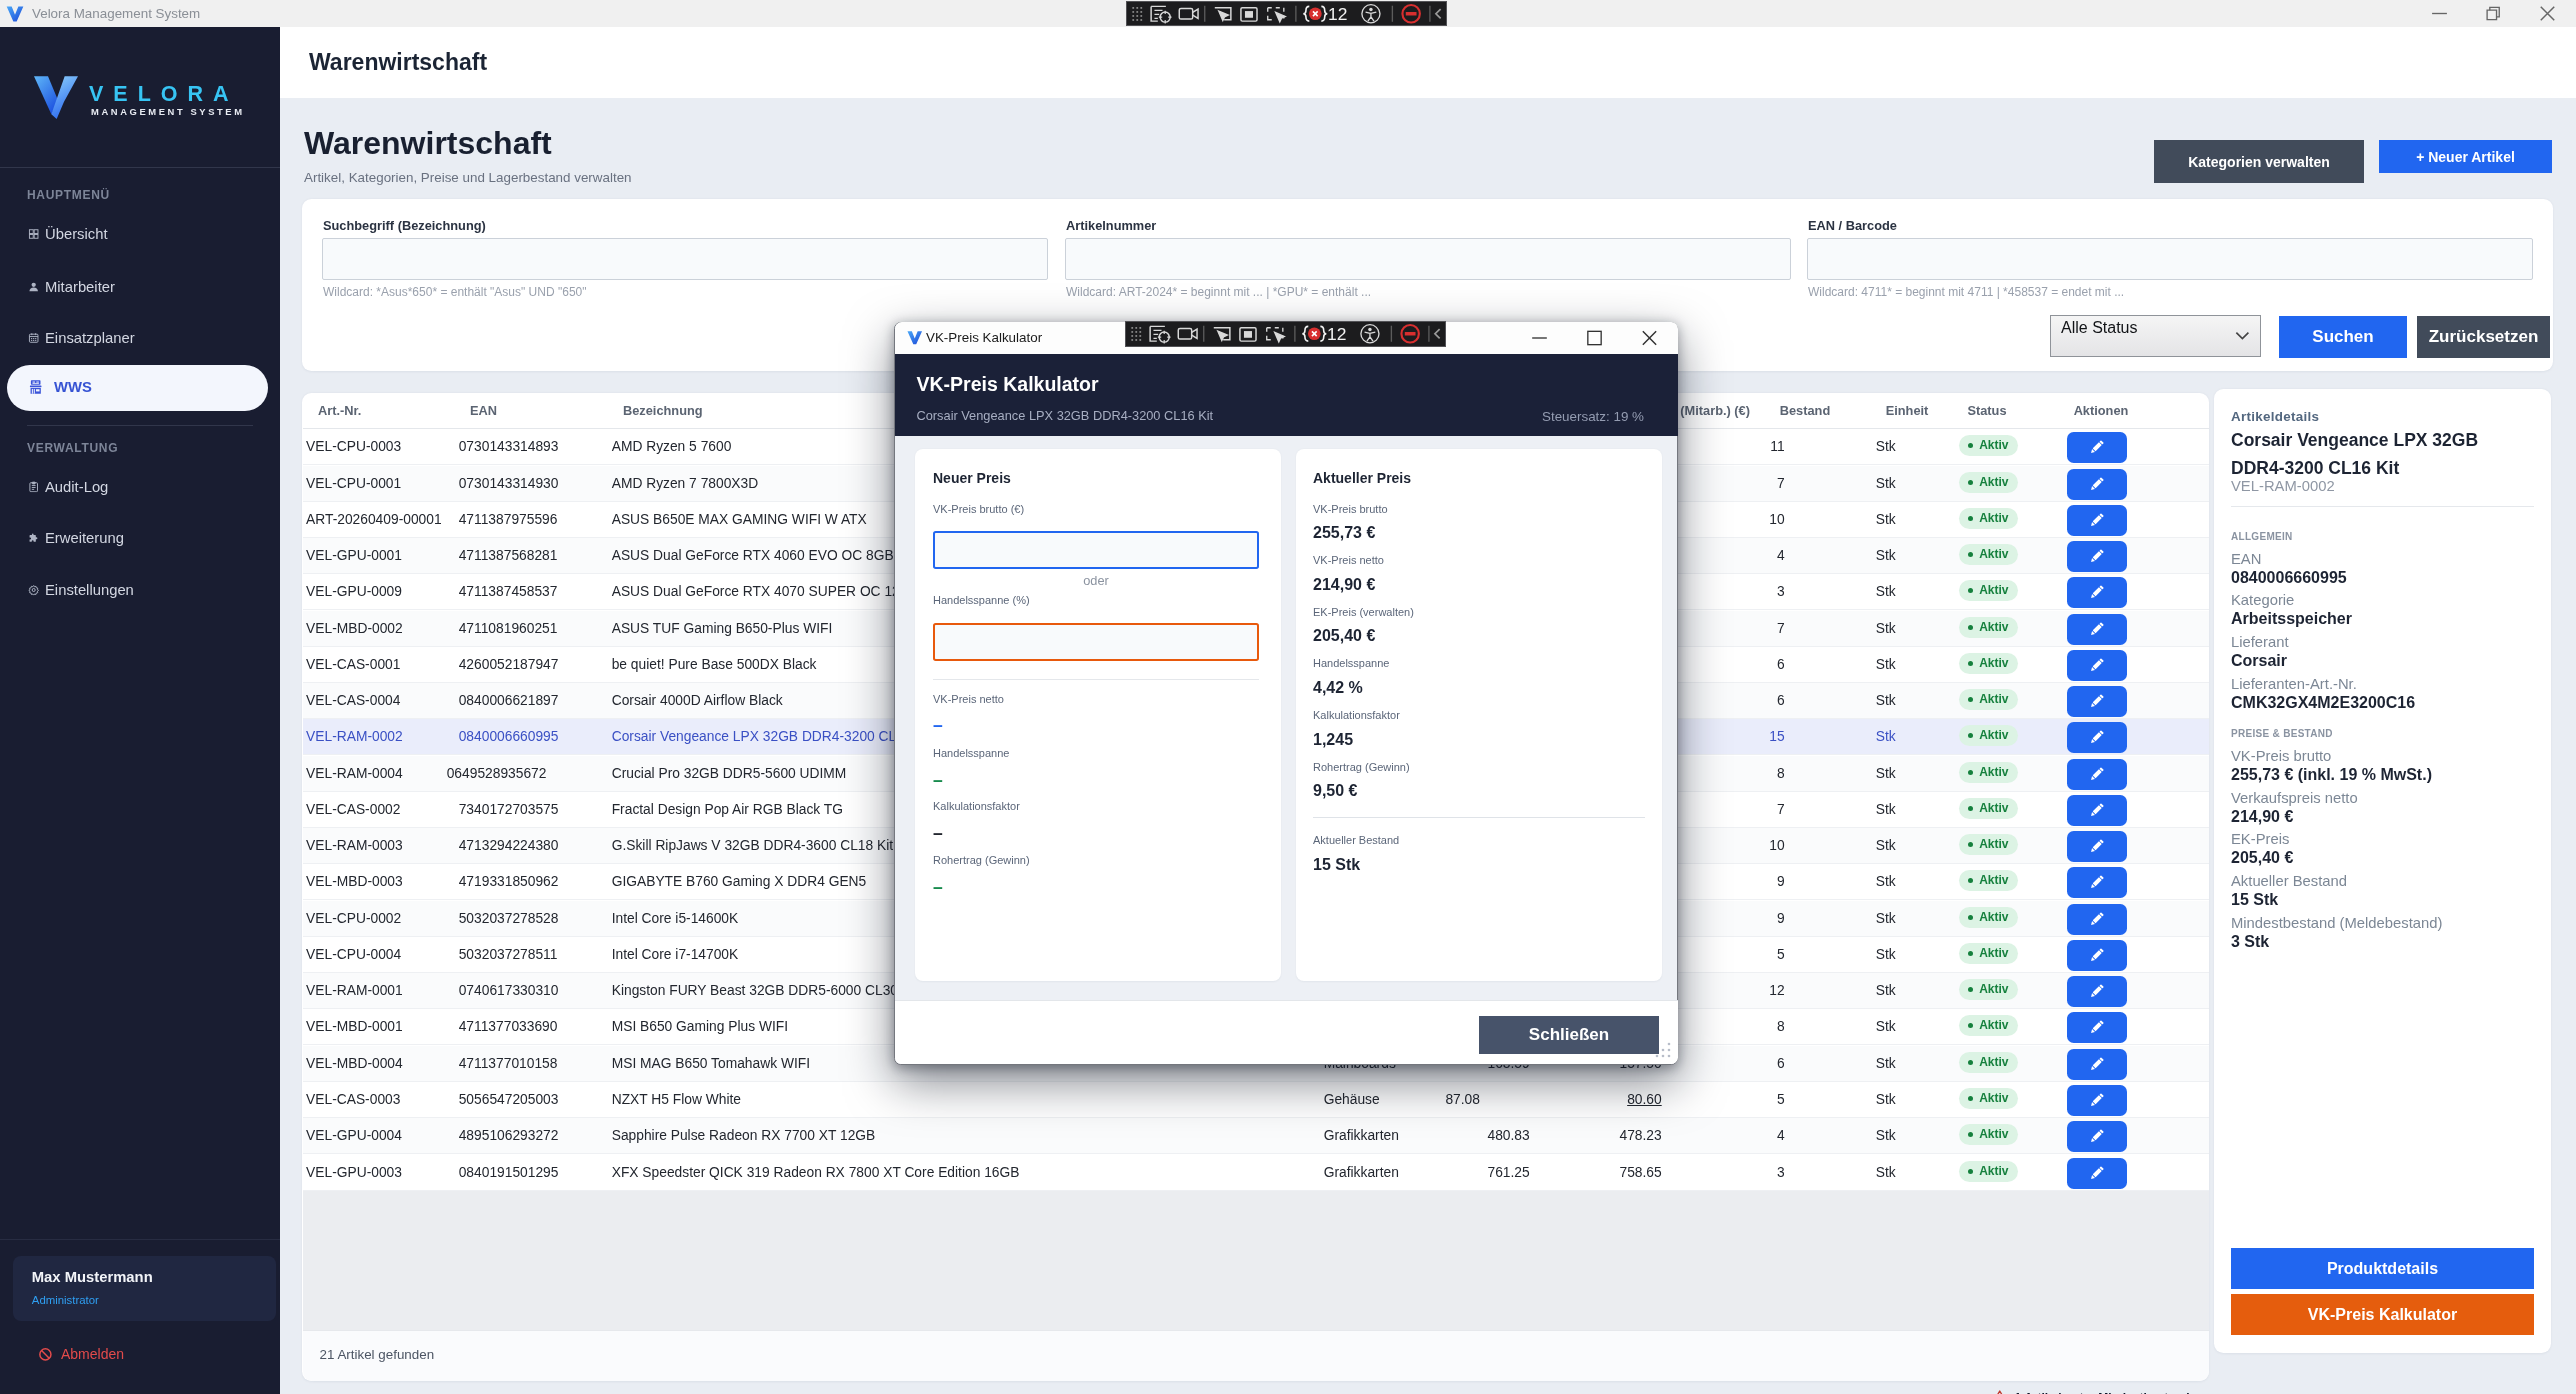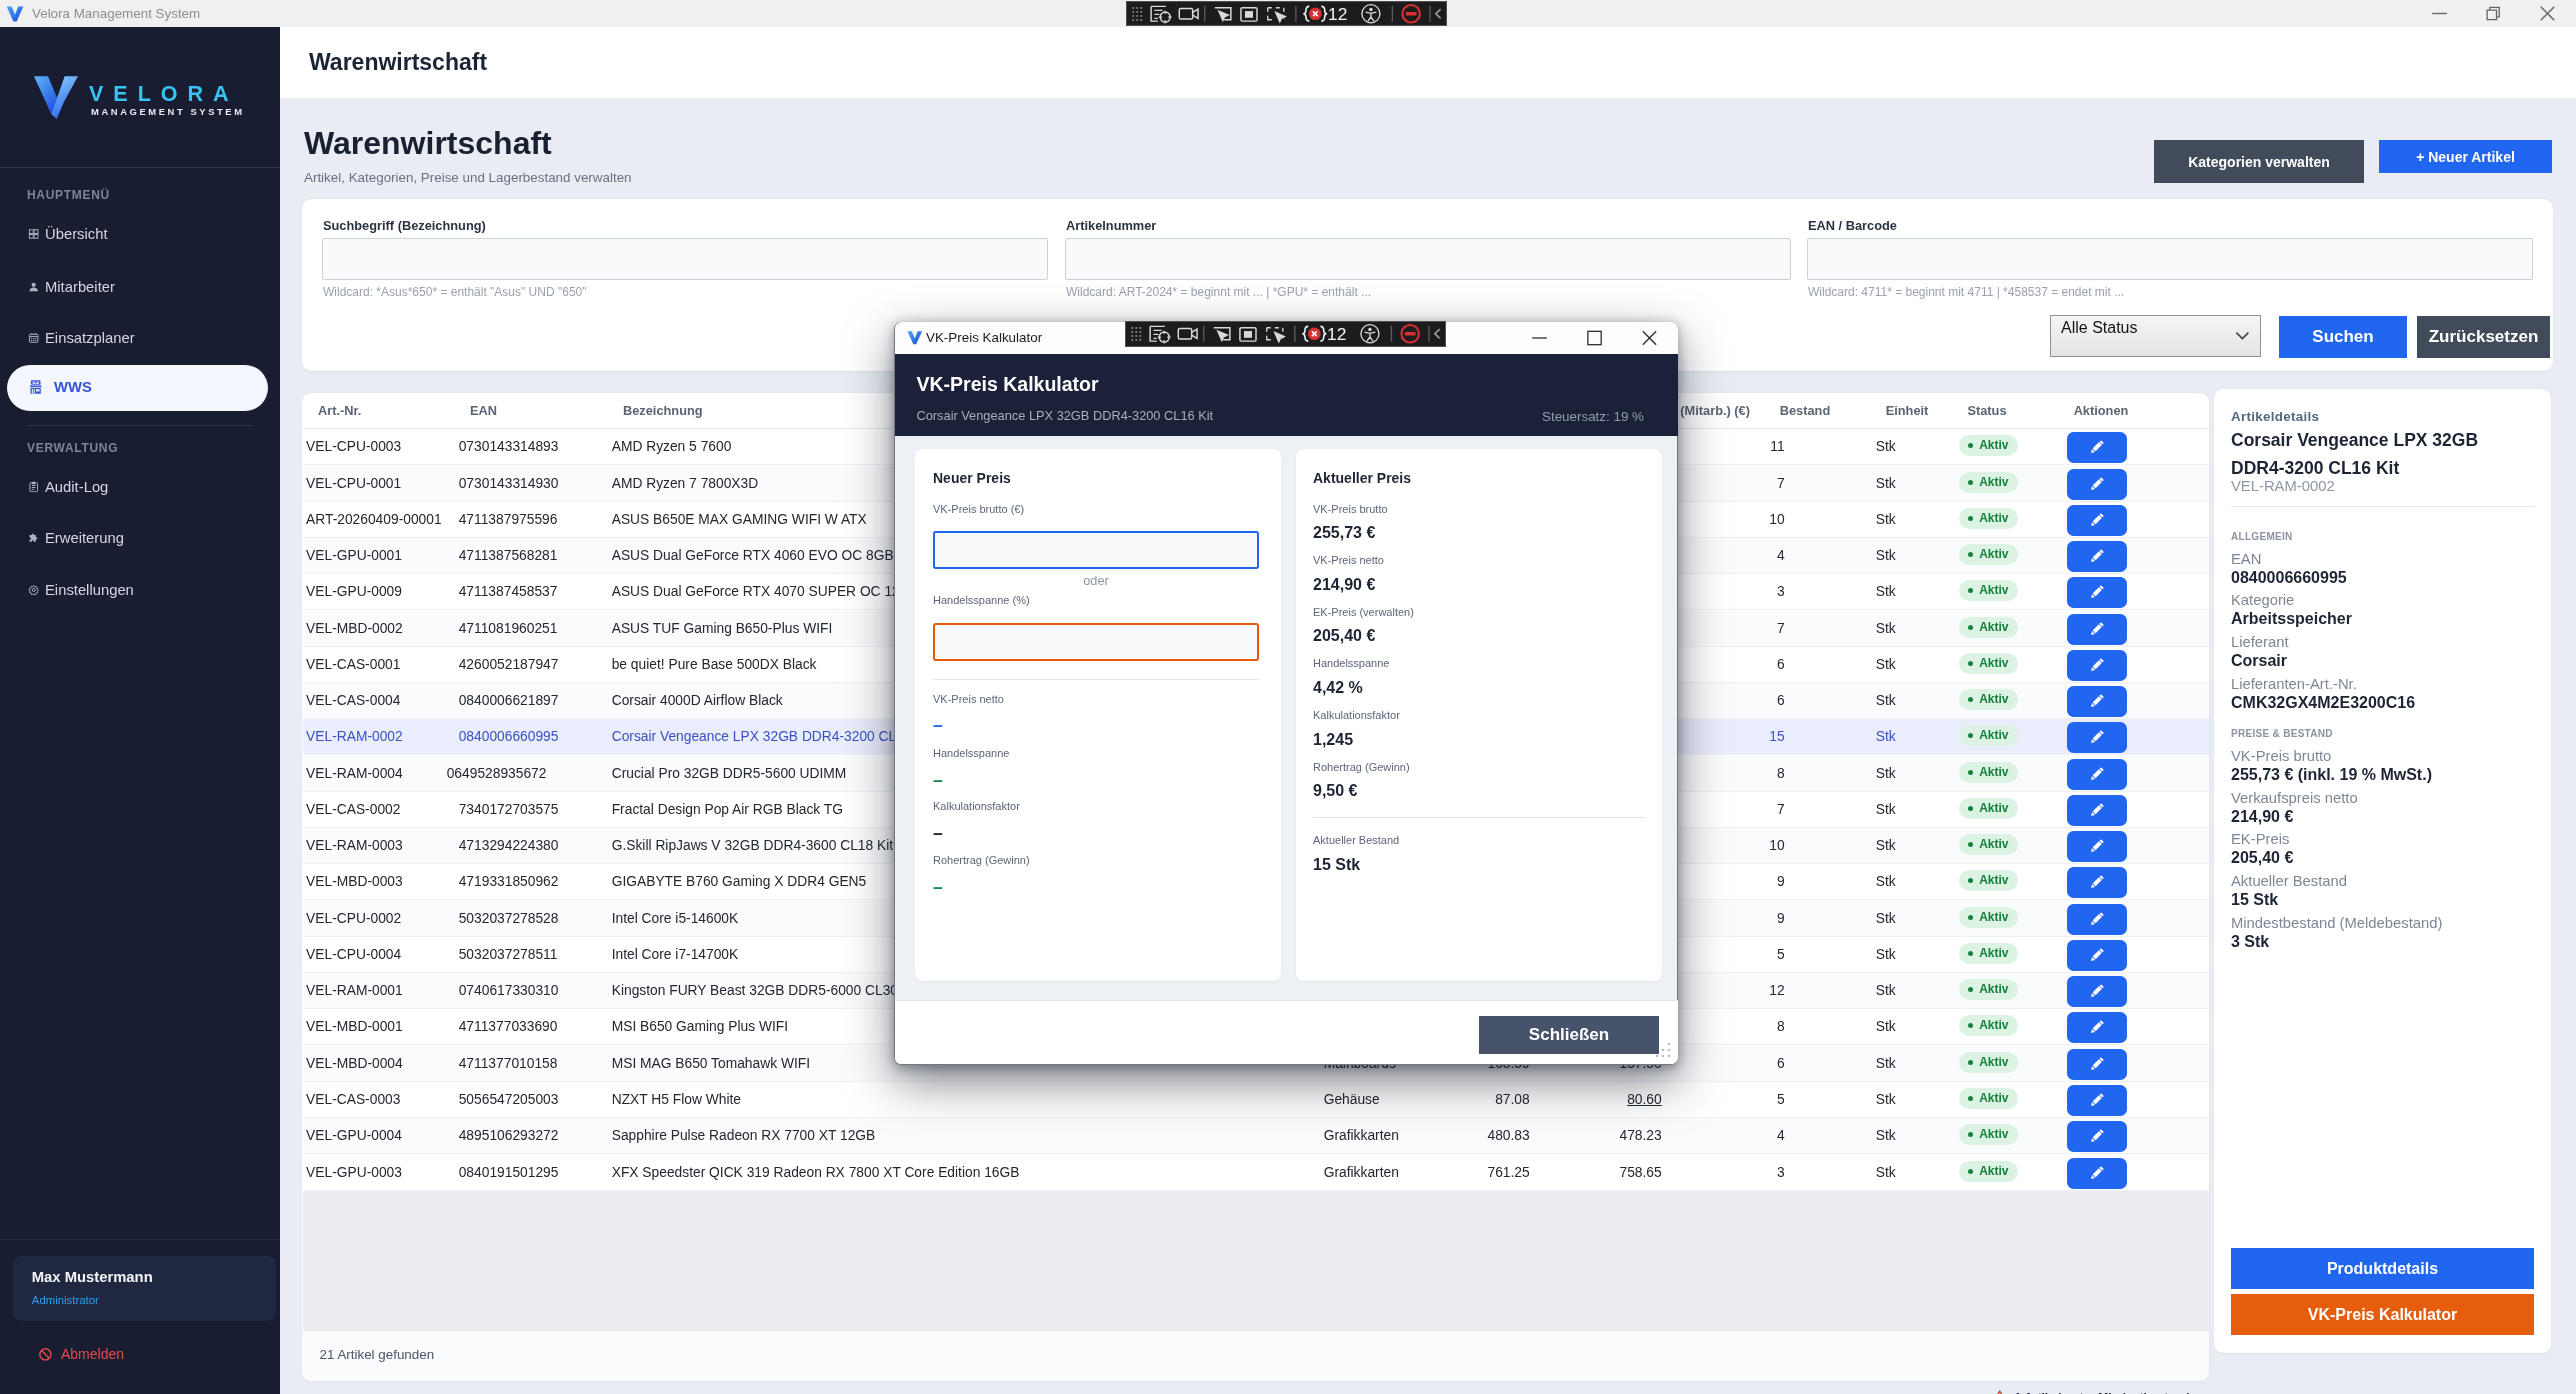--- a/index.html
+++ b/index.html
@@ -561,21 +561,21 @@
               <path d="M9.3 18.6 h5.4 L12 23.2 Z"></path>
             </g>
           </svg>
         </div>
       </div>
   <div class="row" style="top:689px;background:#ffffff;">
         <div class="c" style="left:3.4px;">VEL-CAS-0003</div>
         <div class="c" style="left:156px;">5056547205003</div>
         <div class="c" style="left:309px;">NZXT H5 Flow White</div>
         <div class="c" style="left:1021px;">Gehäuse</div>
-        <div class="c" style="left:1093px;width:134px;text-align:right;">87.08</div>
+        <div class="c" style="left:1093px;width:134px;text-align:center;">87.08</div>
         <div class="c" style="left:1225px;width:134px;text-align:right;text-decoration:underline;">80.60</div>
         <div class="c" style="left:1348px;width:134px;text-align:right;">5</div>
         <div class="c" style="left:1573px;">Stk</div>
         <div class="badge" style="left:1656px;"><span style="display:inline-block;width:5.4px;height:5.4px;border-radius:50%;background:#15803d;vertical-align:0.7px;margin-right:6px;"></span>Aktiv</div>
         <div class="pbtn" style="left:1764px;">
           <svg width="18" height="18" viewBox="0 0 24 24">
             <g transform="rotate(45 12 12)" fill="#fff">
               <rect x="9.3" y="5.6" width="5.4" height="11.8" rx="0.6"></rect>
               <rect x="9.3" y="1.8" width="5.4" height="2.9" rx="0.9"></rect>
               <path d="M9.3 18.6 h5.4 L12 23.2 Z"></path>

